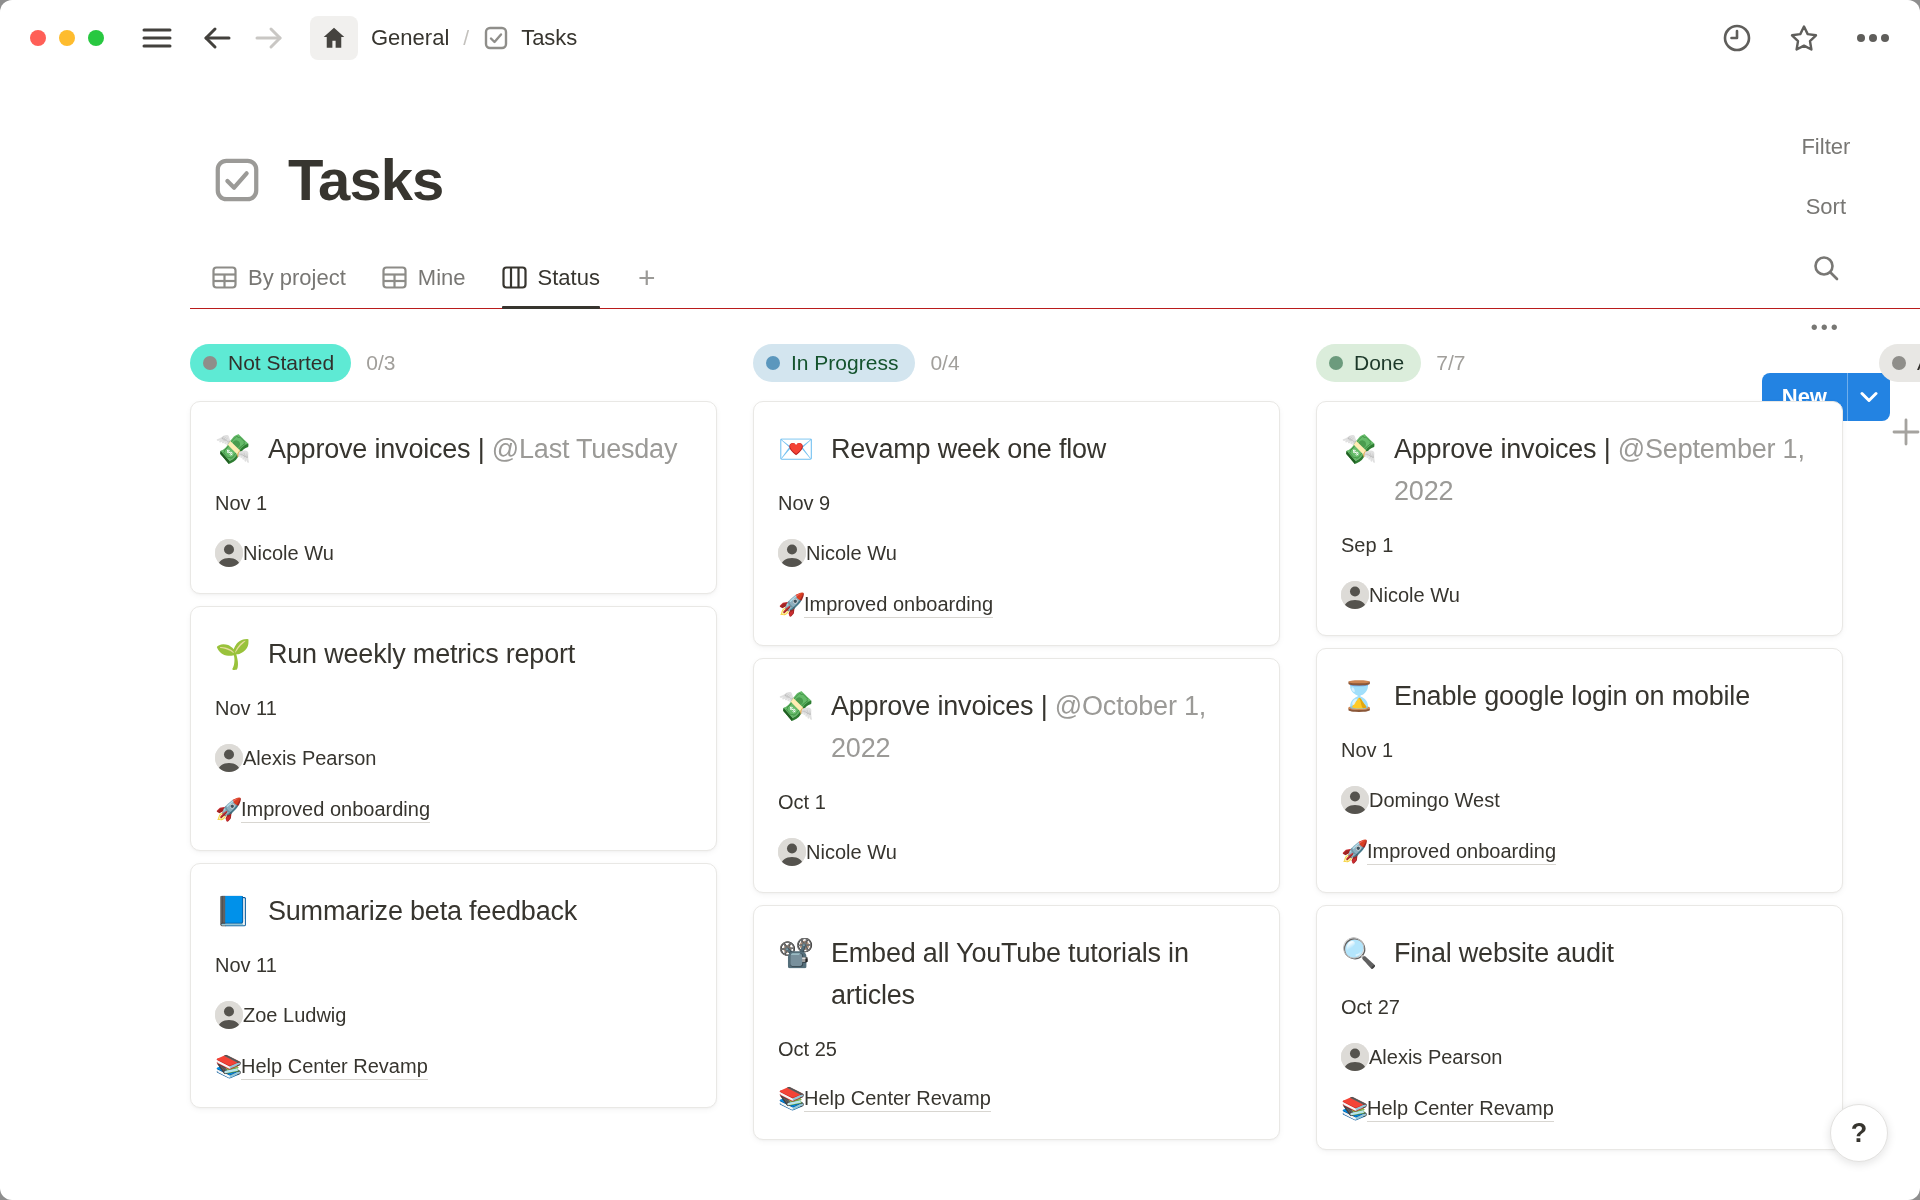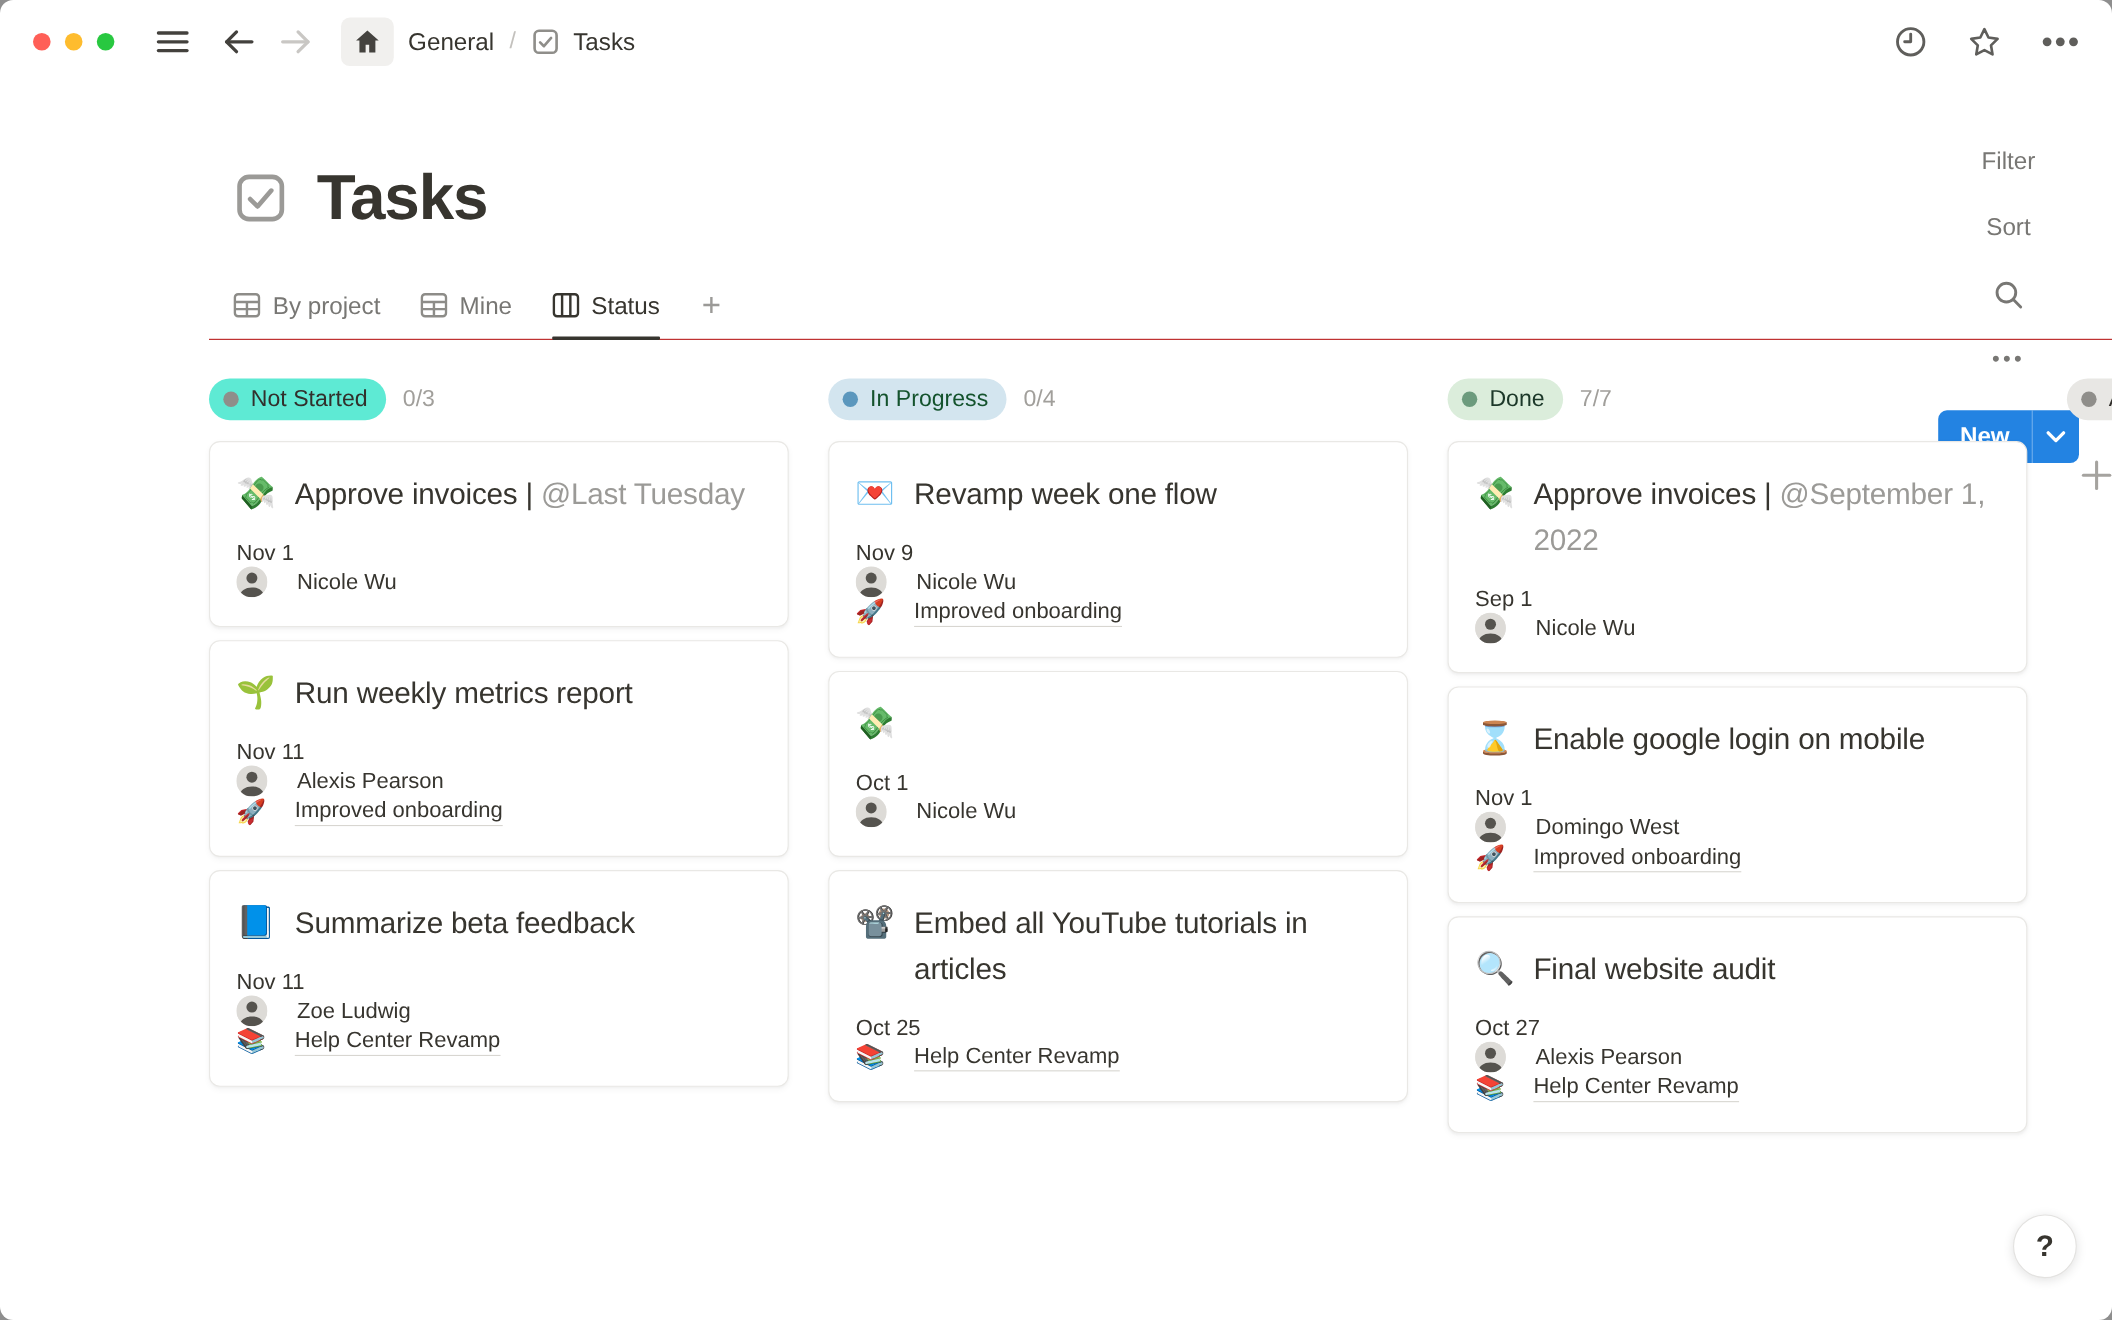--- a/index.html
+++ b/index.html
@@ -50,21 +50,21 @@
           border-radius:20px; font-size:21px; font-weight:500; white-space:nowrap; cursor:pointer; }
   .pill-dot { width:14px; height:14px; border-radius:50%; flex-shrink:0; }
   .col-count { margin-left:15px; font-size:21px; font-weight:500; color:#a19f9b; }
   .card { background:#fff; border:1px solid #e9e8e5; border-radius:10px; padding:26px 24px;
           margin-bottom:12px; box-shadow:0 1px 2px rgba(15,15,15,.03),0 2px 6px rgba(15,15,15,.04); cursor:pointer; }
   .card-head { display:flex; gap:15px; }
   .card-emoji { width:38px; flex-shrink:0; font-size:29px; line-height:42px; }
   .card-title { font-size:27px; line-height:42px; font-weight:500; color:#37352f; letter-spacing:-.2px; }
   .card-title .mention { color:#9b9a97; }
   .card-date { margin-top:22px; font-size:20px; color:#37352f; }
-  .card-row { display:flex; align-items:center; gap:27px; }
+  .card-row { margin-top:24px; display:flex; align-items:center; gap:0; }
   .avatar { width:28px; height:28px; border-radius:50%; background:#e3e1de; overflow:hidden; flex-shrink:0; }
   .person-name { font-size:20px; color:#37352f; }
   .project-emoji { width:26px; font-size:22px; line-height:28px; flex-shrink:0; }
   .project-link { font-size:20px; font-weight:500; color:#37352f; border-bottom:1.5px solid #d8d6d1; padding-bottom:1px; }
   .partial-col { width:140px; flex-shrink:0; }
   .partial-col .pill { width:140px; }
   .add-card-plus { margin-top:34px; margin-left:12px; cursor:pointer; width:34px; }
 
   
   .help-btn { position:absolute; right:32px; bottom:38px; width:58px; height:58px; border-radius:50%;
@@ -302,20 +302,21 @@
             <span class="person-name">Nicole Wu</span>
           </div>
           <div class="card-row">
             <span class="project-emoji">🚀</span>
             <span class="project-link">Improved onboarding</span>
           </div>
         </div>
         <div class="card">
           <div class="card-head">
             <span class="card-emoji">💸</span>
+            <div class="card-title"><span>Approve invoices | </span><span class="mention">@October 1, 2022</span></div>
           </div>
           <div class="card-date">Oct 1</div>
           <div class="card-row">
             <span class="avatar">
               <svg width="28" height="28" viewBox="0 0 28 28">
                 <rect width="28" height="28" fill="#dddbd7"></rect>
                 <circle cx="14" cy="10.5" r="5" fill="#55534e"></circle>
                 <path d="M3 28c0-6 5-9 11-9s11 3 11 9z" fill="#55534e"></path>
               </svg>
             </span>

